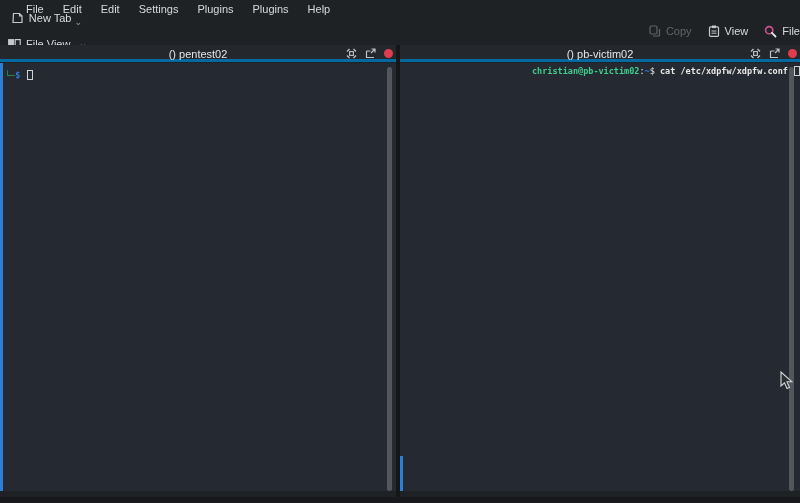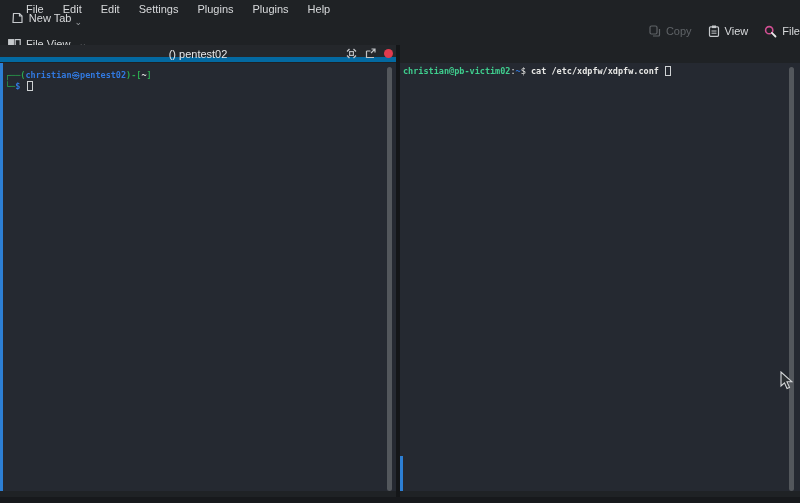--- a/index.html
+++ b/index.html
@@ -25,32 +25,32 @@
   .chev  { font-size:10px; color:#b8bcc0; position:relative; top:-1px; margin-left:3px; }
 
   
   .main { position:absolute; left:0; top:45px; width:800px; height:452px; }
   .pane { position:absolute; top:0; height:452px; }
   .pane-left  { left:0;   width:396px; }
   .pane-right { left:400px; width:400px; }
   .divider { position:absolute; left:396px; top:0; width:4px; height:452px; background:#141618; }
 
   .tabbar { position:relative; height:17px; background:#24272b;
-            border-bottom:5px solid #0369a1; }
+            border-bottom:3px solid #0369a1; }
   .tab-title { position:absolute; left:0; right:0; top:0; height:17px;
                display:flex; align-items:center; justify-content:center;
                font-size:11px; color:#e4e6e8; }
   .tab-icons { position:absolute; right:3px; top:0; height:17px;
                display:flex; align-items:center; gap:8px; }
   .dot-close { width:9px; height:9px; border-radius:50%; background:#e03b4e; }
 
   .term { position:absolute; left:0; top:18px; right:0; bottom:6px; background:#252931;
           font-family:"DejaVu Sans Mono", monospace; font-size:8.5px; overflow:hidden; }
   .term-inner-left  { padding:7px 0 0 5px; }
-  .term-inner-right { padding:3px 0 0 3px; }
+  .term-inner-right { padding:3px 0 0 3px;text-align:right; }
   .tline { line-height:11px; white-space:pre; }
   .cursor { display:inline-block; width:6px; height:10px;
             border:1px solid #cfd2d4; vertical-align:text-bottom; margin-left:1px; }
 
   
   .scrollbar { position:absolute; width:5px; border-radius:2.5px; background:#53575c; }
   .sb-left  { right:4px; top:4px;  height:424px; }
   .sb-right { right:6px; top:4px;  height:424px; }
   .blue-strip { position:absolute; background:#2d7fd4; width:3px; }
   .bs-left  { left:0; top:0;    height:428px; }
@@ -147,30 +147,47 @@
                 <path d="M1.5 3 v6.5 h7.5 M1.5 3 h4" fill="none" stroke="#c0c3c6" stroke-width="1.2"></path>
                 <path d="M6.5 1 h3.5 v3.5 M10 1 L6 5" stroke="#c0c3c6" stroke-width="1.2" fill="none"></path>
               </svg>
           </span>
           <span class="dot-close"></span>
         </div>
       </div>
       <div class="term">
         <div class="blue-strip bs-left"></div>
         <div class="term-inner-left">
-            <div class="tline"><span style="color: rgb(42, 168, 79); font-weight: bold;">┌──(</span><span style="color: rgb(49, 121, 224); font-weight: bold;">christian㉿pentest02</span><span style="color: rgb(42, 168, 79); font-weight: bold;">)-[</span><span style="color: rgb(232, 232, 230); font-weight: bold;">~</span><span style="color: rgb(42, 168, 79); font-weight: bold;">]</span></div>
             <div class="tline"><span style="color: rgb(42, 168, 79); font-weight: bold;">└─</span><span style="color: rgb(49, 121, 224); font-weight: bold;">$</span><span style="color: rgb(232, 232, 230);"> </span><span class="cursor"></span></div>
           </div>
         <div class="scrollbar sb-left"></div>
       </div>
     </div>
 
     <div class="divider"></div>
 
     <div class="pane pane-right">
+      <div class="tabbar">
+        <div class="tab-title">() pb-victim02</div>
+        <div class="tab-icons">
+          <span>
+            <svg width="11" height="11" viewBox="0 0 11 11">
+                <path d="M1 3.5 L3.5 1 M7.5 1 L10 3.5 M1 7.5 L3.5 10 M7.5 10 L10 7.5" stroke="#c0c3c6" stroke-width="1.3" fill="none"></path>
+                <rect x="3.6" y="3.6" width="3.8" height="3.8" fill="none" stroke="#c0c3c6" stroke-width="1.1"></rect>
+              </svg>
+          </span>
+          <span>
+            <svg width="11" height="11" viewBox="0 0 11 11">
+                <path d="M1.5 3 v6.5 h7.5 M1.5 3 h4" fill="none" stroke="#c0c3c6" stroke-width="1.2"></path>
+                <path d="M6.5 1 h3.5 v3.5 M10 1 L6 5" stroke="#c0c3c6" stroke-width="1.2" fill="none"></path>
+              </svg>
+          </span>
+          <span class="dot-close"></span>
+        </div>
+      </div>
       <div class="term">
         <div class="blue-strip bs-right"></div>
         <div class="term-inner-right">
             <div class="tline"><span style="color: rgb(63, 206, 142); font-weight: bold;">christian@pb-victim02</span><span style="color: rgb(232, 232, 230);">:</span><span style="color: rgb(49, 121, 224); font-weight: bold;">~</span><span style="color: rgb(232, 232, 230);">$ </span><span style="color: rgb(232, 232, 230); font-weight: bold;">cat /etc/xdpfw/xdpfw.conf </span><span class="cursor"></span></div>
           </div>
         <div class="scrollbar sb-right"></div>
       </div>
     </div>
 
   </div>

